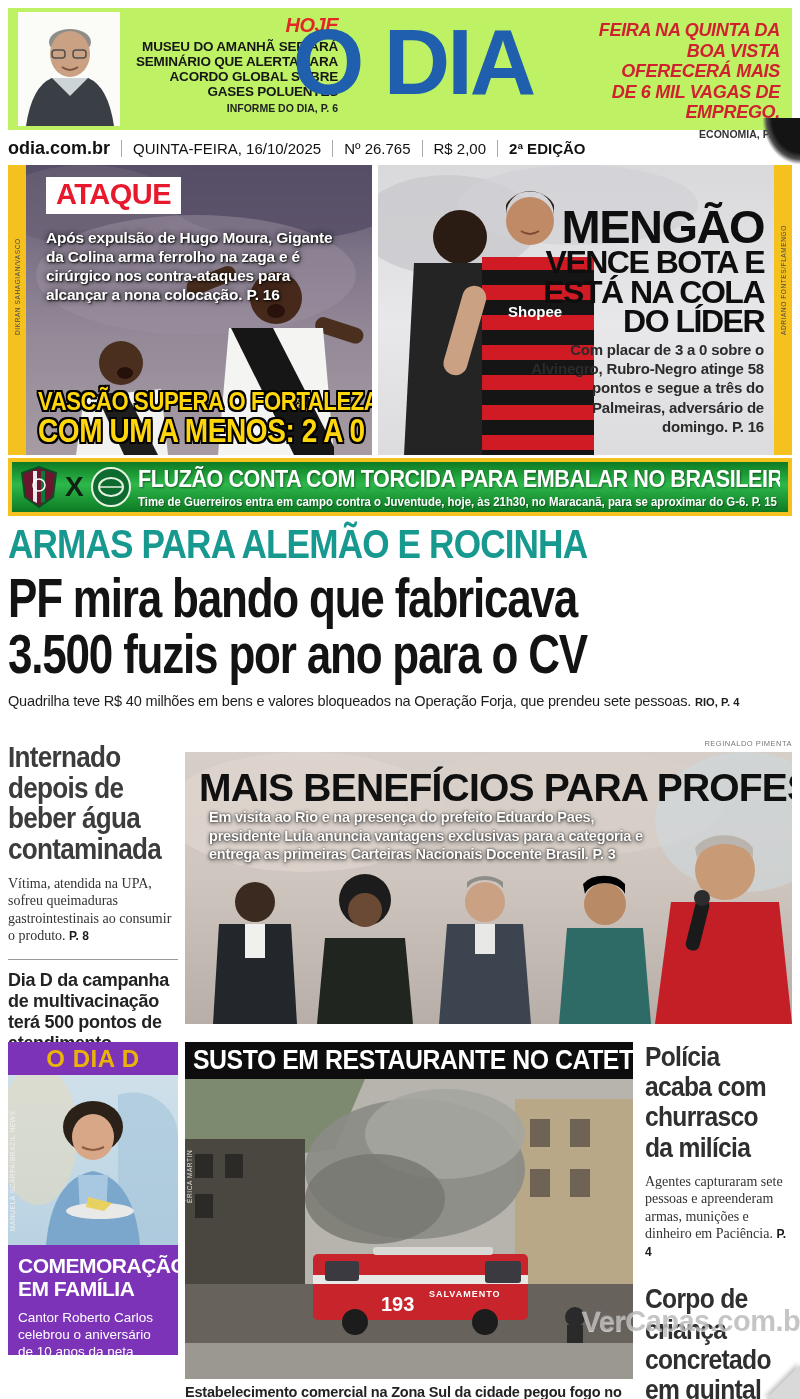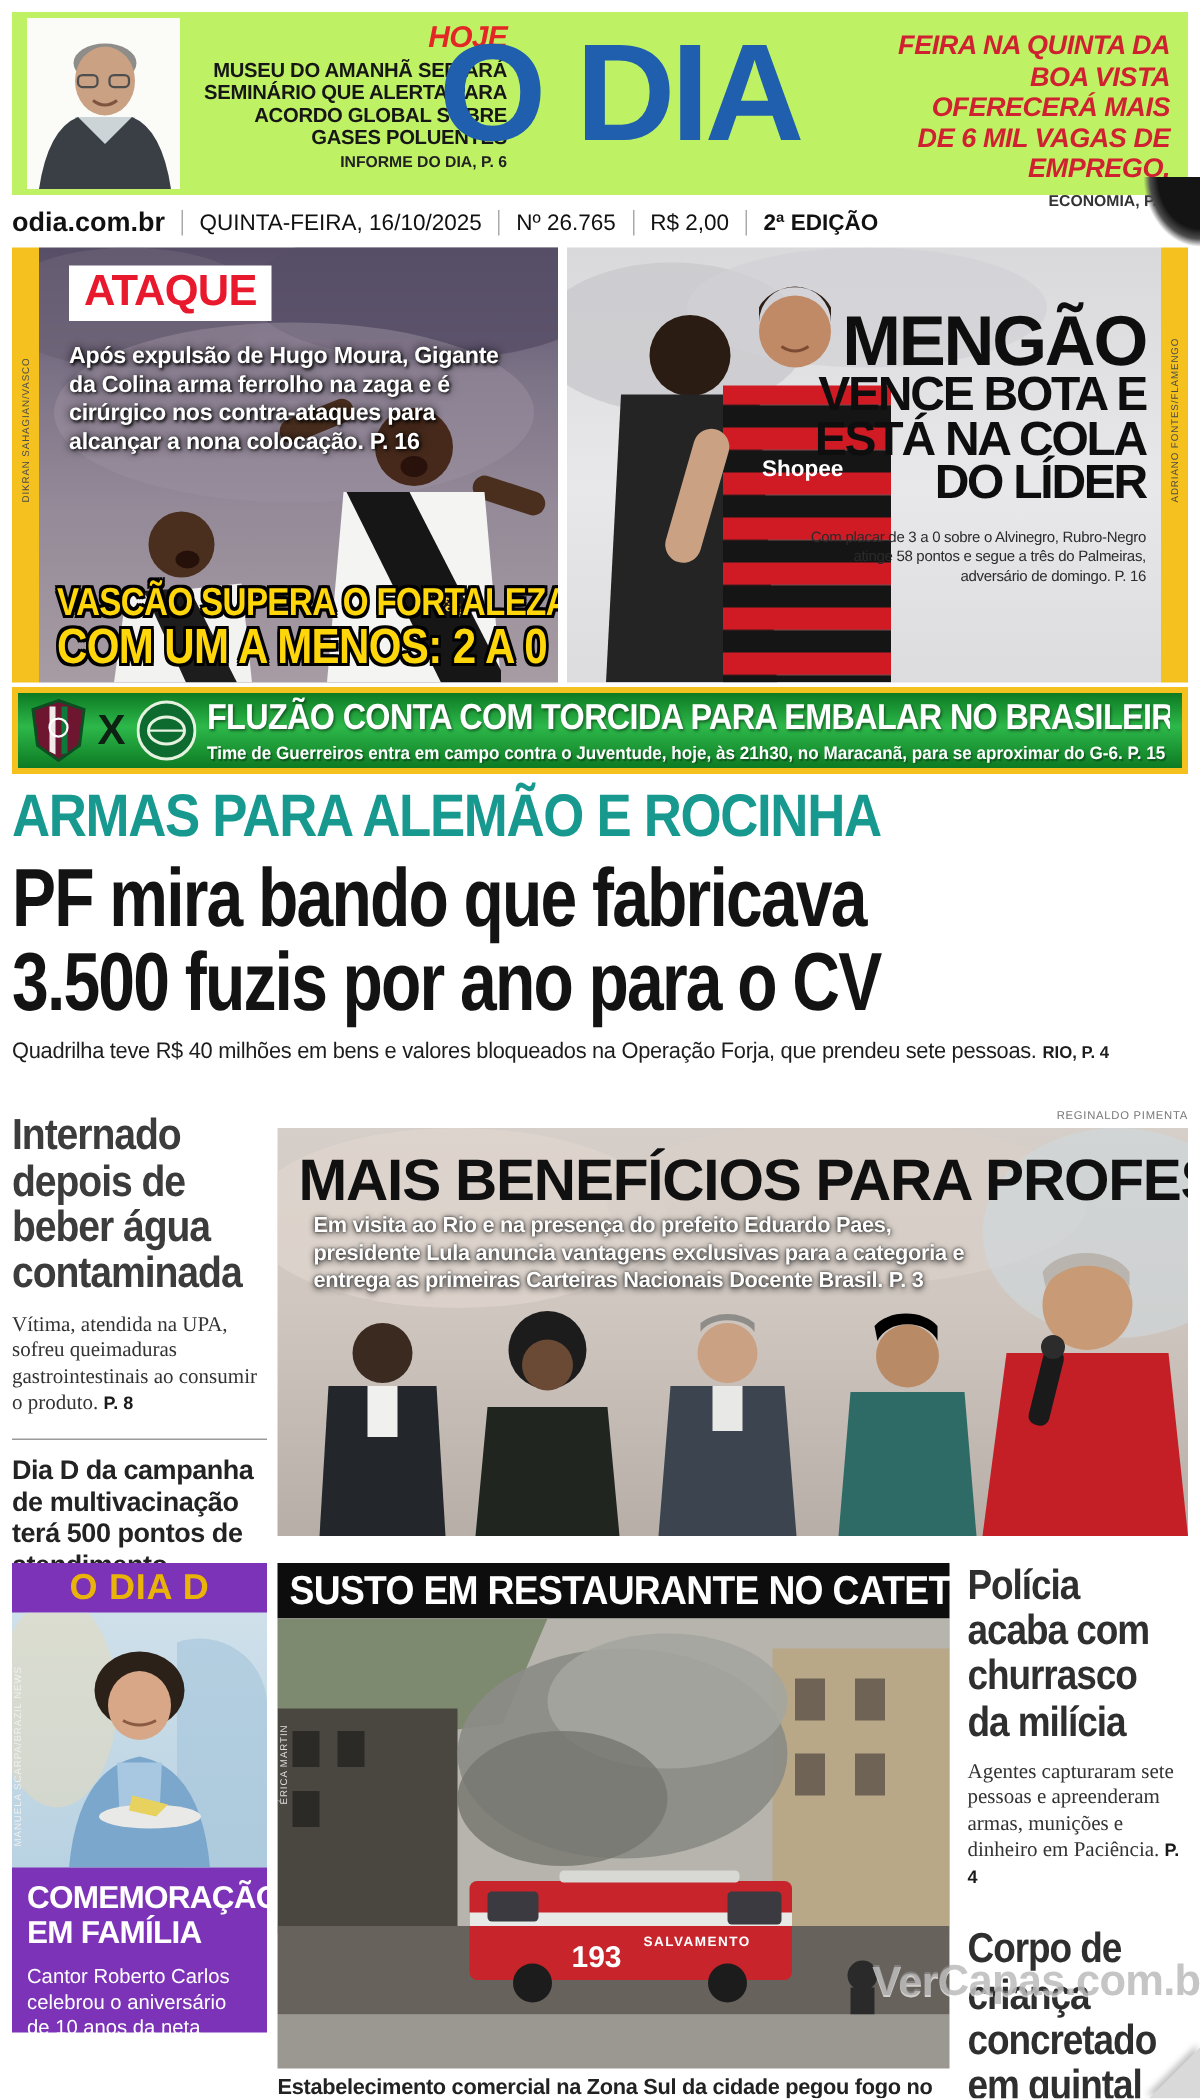--- a/index.html
+++ b/index.html
@@ -37,21 +37,21 @@
   .vasco-deck{position:absolute;left:20px;top:64px;width:300px;color:#fff;font-weight:bold;font-size:15.5px;line-height:1.22;
       text-shadow:0 0 6px rgba(0,0,0,.95),1px 1px 2px rgba(0,0,0,.9);letter-spacing:-.2px;}
   .vasco-headline{position:absolute;left:12px;bottom:8px;color:#ffd60a;font-weight:900;line-height:.98;
       text-shadow:-2px 0 0 #000,2px 0 0 #000,0 -2px 0 #000,0 2px 0 #000,-2px -2px 0 #000,2px 2px 0 #000,2px -2px 0 #000,-2px 2px 0 #000;}
   .vasco-h1{font-size:26px;transform:scaleX(.85);transform-origin:left;white-space:nowrap;letter-spacing:-.5px;}
   .vasco-h2{font-size:33px;transform:scaleX(.85);transform-origin:left;white-space:nowrap;letter-spacing:-.5px;}
   .flamengo-photo{flex:1;position:relative;overflow:hidden;background:linear-gradient(180deg,#d9d9dc,#e8e8ea 55%,#dcdcdf);}
   .mengao{position:absolute;right:10px;top:40px;text-align:right;color:#0e0e0e;font-weight:900;line-height:.92;letter-spacing:-1.5px;}
   .mengao-l1{font-size:47px;}
   .mengao-l2{font-size:32px;}
-  .flamengo-deck{position:absolute;right:10px;top:188px;width:238px;text-align:right;font-weight:normal;font-size:10px;color:#2b2b2b;line-height:1.28;letter-spacing:-.2px;}
+  .flamengo-deck{position:absolute;right:10px;top:175px;width:238px;text-align:right;font-weight:bold;font-size:15px;color:#2b2b2b;line-height:1.28;letter-spacing:-.2px;}
 
   
   .flu-strip{position:absolute;left:8px;top:458px;width:784px;height:58px;box-sizing:border-box;
       background:linear-gradient(180deg,#0d7a23,#2db84a 45%,#0d7a23);border:4px solid #f4c11e;
       display:flex;align-items:center;padding:0 8px;gap:7px;}
   .flu-x{font-weight:900;font-size:28px;color:#0d2212;}
   .flu-text{flex:1;overflow:hidden;}
   .flu-headline{color:#fff;font-weight:900;font-size:24px;letter-spacing:-.5px;white-space:nowrap;
       transform:scaleX(.9);transform-origin:left;text-shadow:1px 1px 2px rgba(0,0,0,.45);}
   .flu-deck{color:#fff;font-weight:bold;font-size:12px;white-space:nowrap;transform:scaleX(.95);transform-origin:left;

